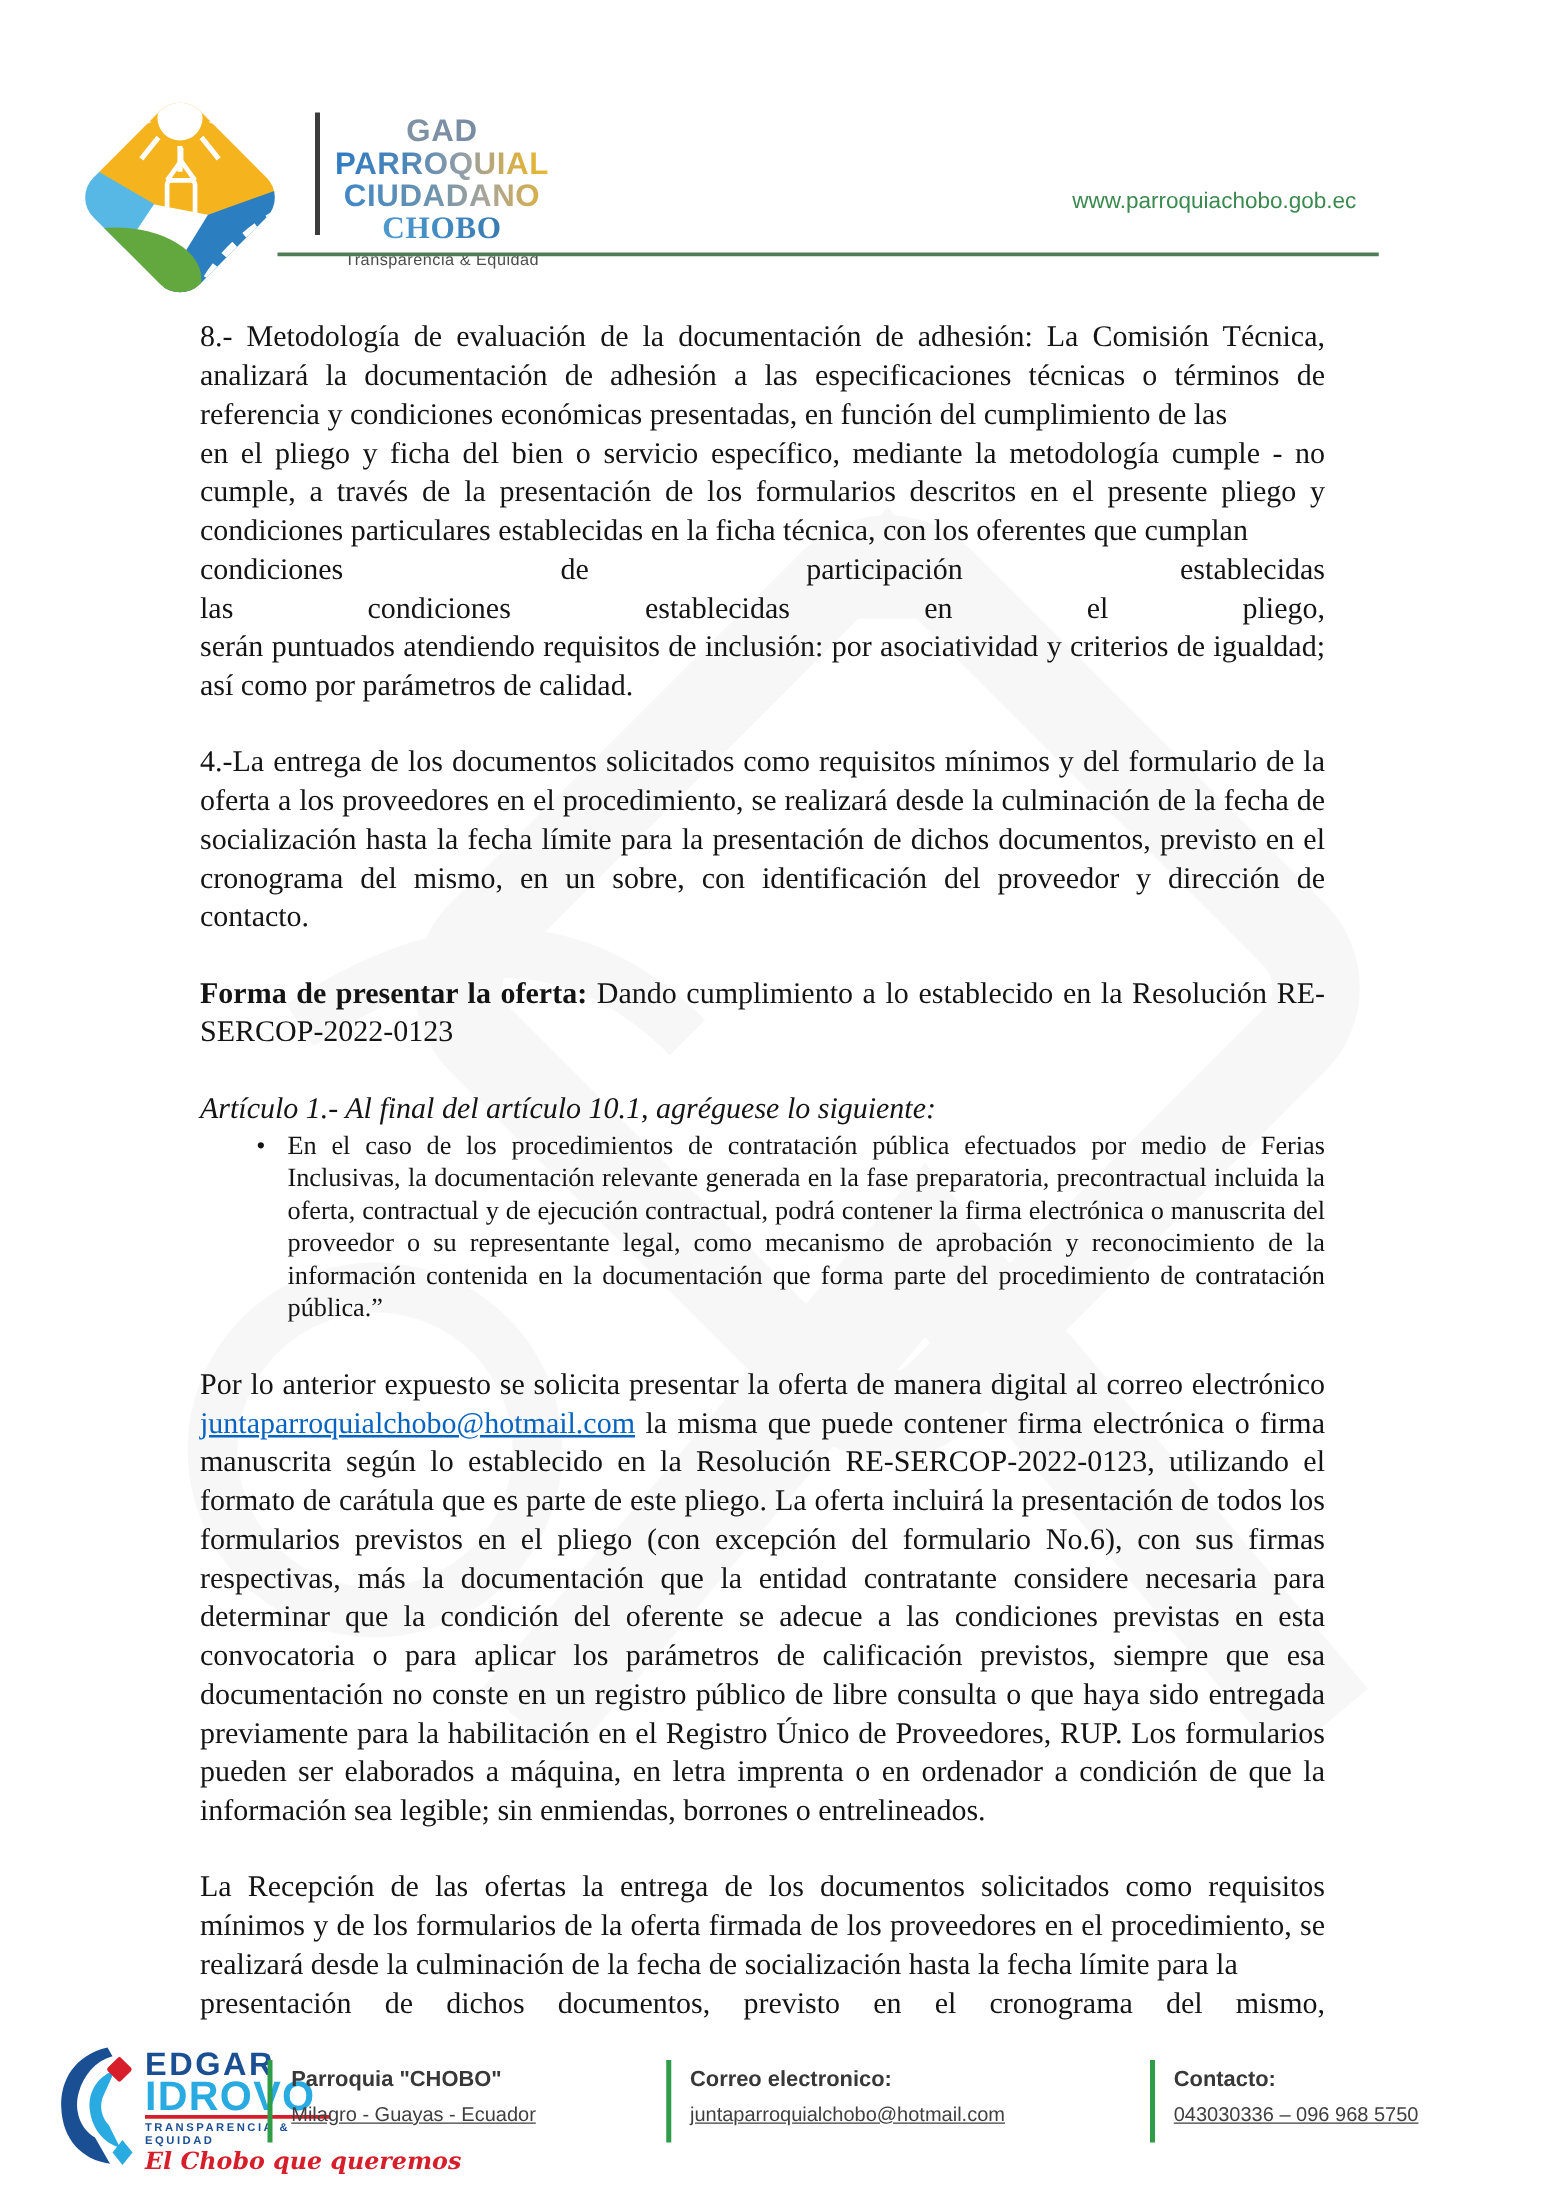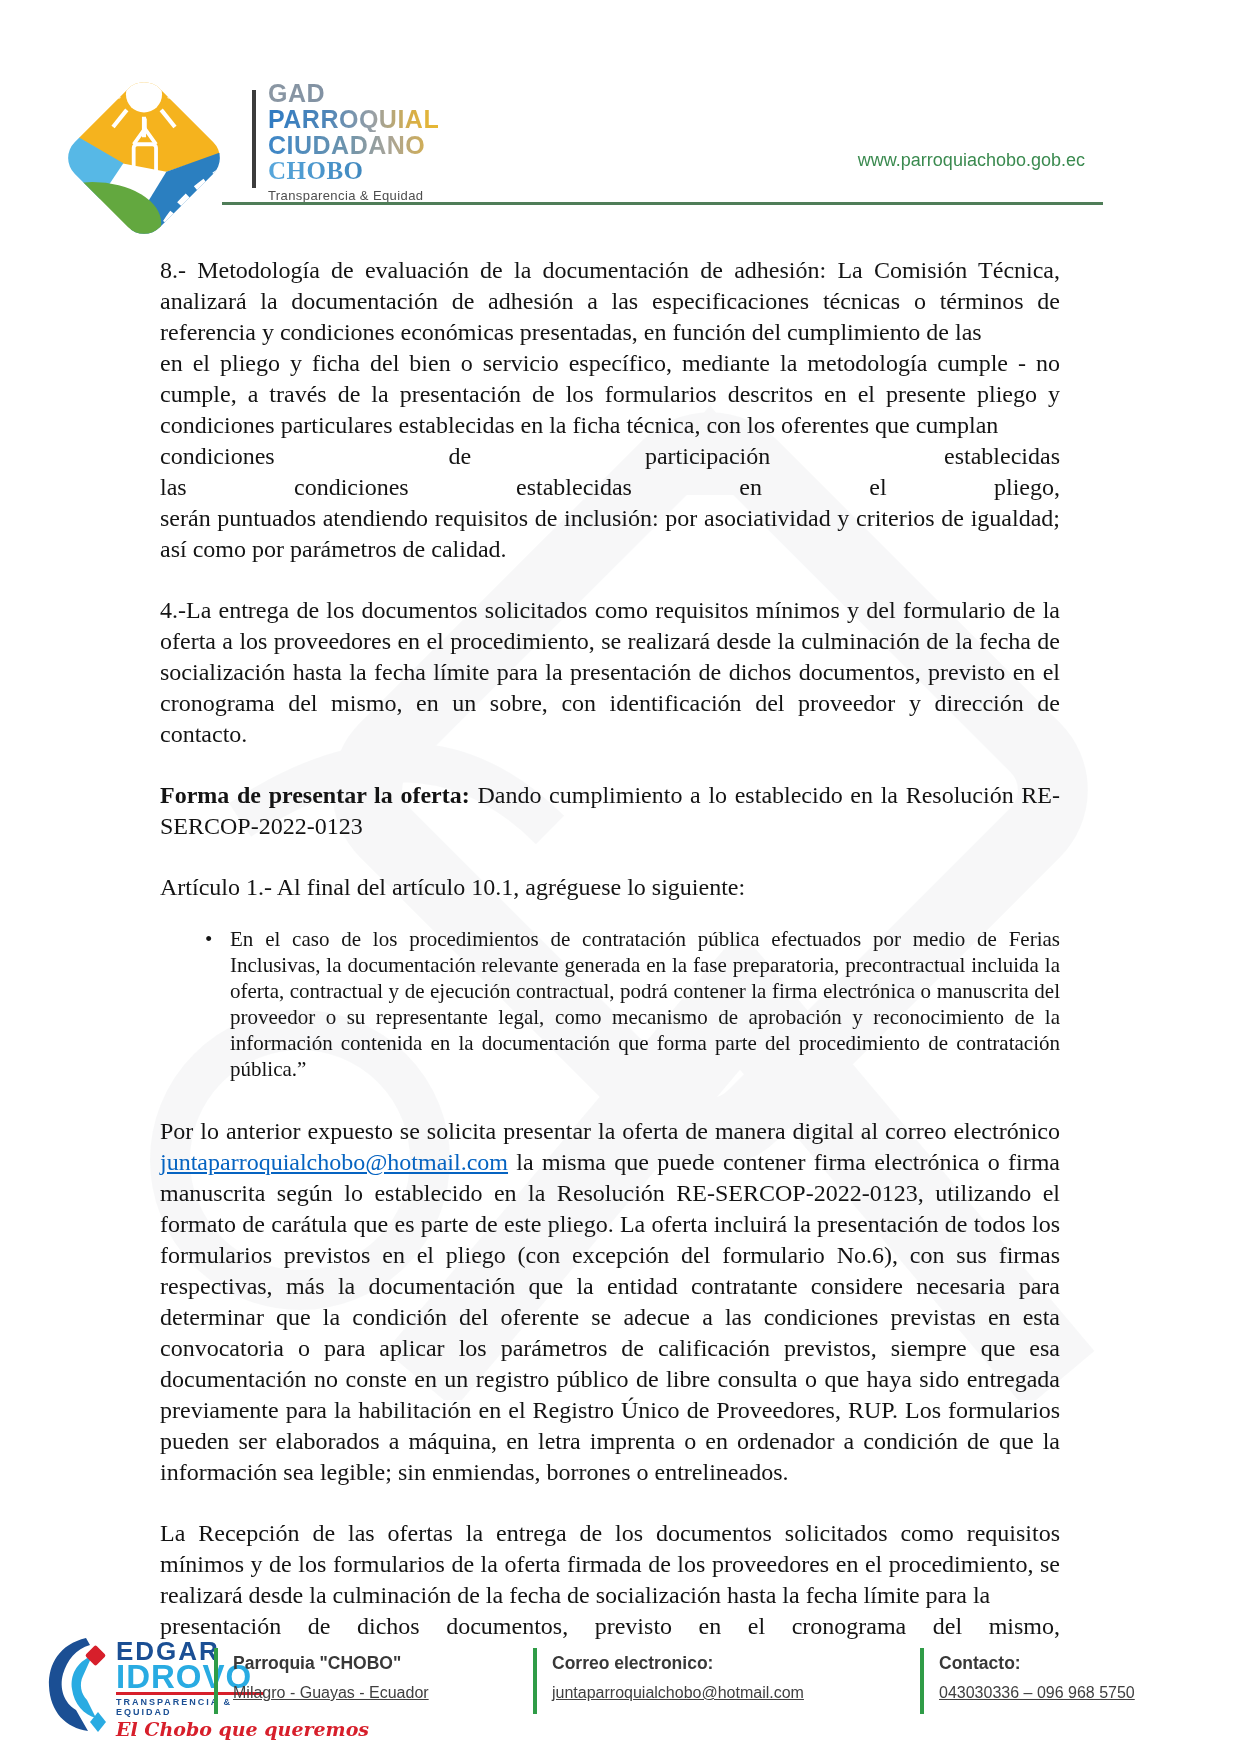--- a/index.html
+++ b/index.html
@@ -5,40 +5,40 @@
   html,body{margin:0;padding:0;background:#ffffff;}
   .page{position:relative;width:1240px;height:1755px;background:#ffffff;overflow:hidden;
         font-family:"Liberation Serif",serif;}
 
   
   .watermark{position:absolute;left:120px;top:400px;width:1000px;height:1000px;opacity:.05;pointer-events:none;}
 
   
   .logo-mark{position:absolute;left:58px;top:72px;width:172px;height:172px;}
   .logo-divider{position:absolute;left:252px;top:90px;width:4px;height:98px;background:#3c3c3c;}
-  .logo-text{position:absolute;left:268px;top:80px;font-family:"Liberation Sans",sans-serif;}
+  .logo-text{position:absolute;left:268px;top:92px;font-family:"Liberation Sans",sans-serif;text-align:center;}
   .ll{font-weight:800;font-size:25px;line-height:26px;letter-spacing:.5px;
       -webkit-background-clip:text;background-clip:text;color:transparent;}
   .l1{background-image:linear-gradient(90deg,#8b97a3,#6d87a4);}
   .l2{background-image:linear-gradient(90deg,#2f7bc3 0%,#4f86b8 35%,#9aa0a4 62%,#d9af45 85%,#e8b832 100%);}
   .l3{background-image:linear-gradient(90deg,#3c86c8 0%,#6b93ad 45%,#a7a49a 70%,#e0b13c 100%);}
   .l4{background-image:linear-gradient(90deg,#57a7dc,#2e6ea6);font-family:Liberation Serif, serif;}
   .tagline{margin-top:4px;font-size:13px;color:#4d4d4d;letter-spacing:.4px;}
   .website{position:absolute;right:155px;top:150px;font-family:"Liberation Sans",sans-serif;
            font-size:18px;color:#3a8a4f;}
   .header-rule{position:absolute;left:222px;top:202px;width:881px;height:3px;background:#4f7d58;}
 
   
   .doc-body{position:absolute;left:160px;top:255px;width:900px;color:#141414;}
   .para{font-size:24px;line-height:31px;text-align:justify;margin:0 0 30px 0;}
   .seg{display:block;text-align:justify;}
   .seg.spread{text-align-last:justify;}
   .b{font-weight:bold;}
   .link{color:#0563c1;text-decoration:underline;}
-  [data-name="para-articulo"]{margin-bottom:23px;}
+  [data-name="para-articulo"]{margin-bottom:0;font-style:italic;}
   .para.bullet{display:flex;font-size:21px;line-height:26px;margin:0 0 34px 0;}
   .dot{flex:0 0 25px;margin-left:45px;text-align:left;}
   .bullet-text{flex:1;}
 
   
   .footer-logo{position:absolute;left:46px;top:1632px;width:175px;height:110px;font-family:"Liberation Sans",sans-serif;}
   .fl-mark{position:absolute;left:0;top:4px;width:66px;height:96px;}
   .fl-text{position:absolute;left:70px;top:7px;width:160px;}
   .fl-top{font-size:26px;font-weight:800;color:#1b4f94;letter-spacing:2px;line-height:25px;}
   .fl-bottom{font-size:33px;font-weight:700;color:#29abe2;letter-spacing:1px;line-height:26px;}

